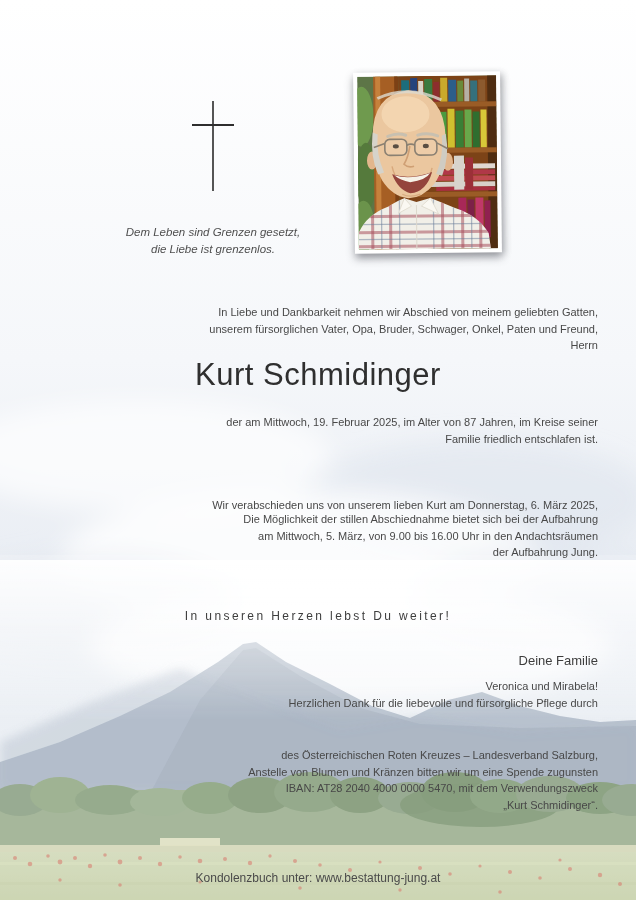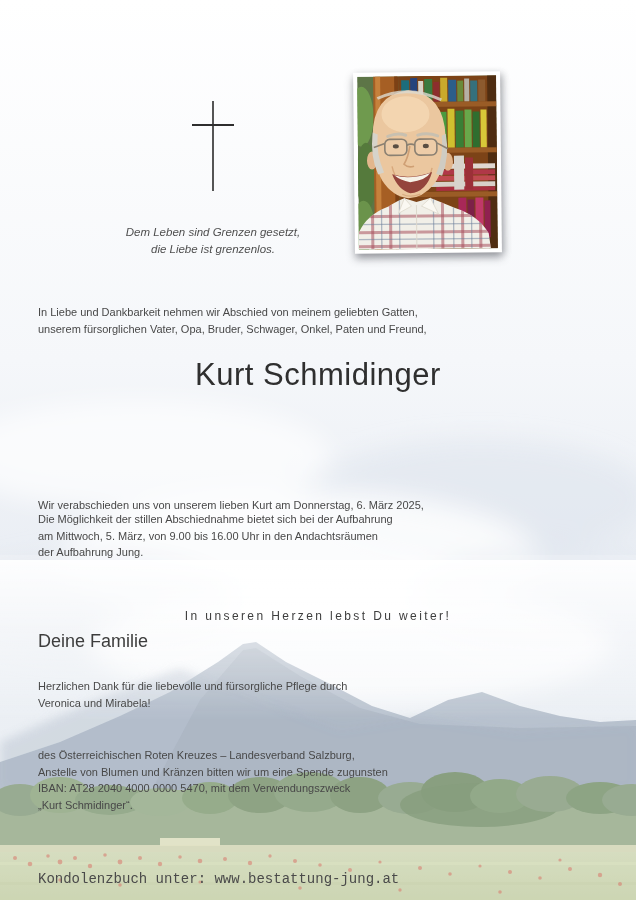--- a/index.html
+++ b/index.html
@@ -15,38 +15,38 @@
   .cross .v{position:absolute;left:20px;top:0;width:2px;height:90px;background:#555;}
   .cross .h{position:absolute;left:0;top:23px;width:42px;height:2px;background:#2e2e2e;}
   
   .photo{
     position:absolute;left:354px;top:72px;padding:4px;background:#ffffff;
     box-shadow:0 5px 9px rgba(60,62,72,.42), 3px 2px 7px rgba(60,62,72,.22);
     transform:rotate(-0.6deg);
   }
   .photo svg{display:block;}
   
-  .t{position:absolute;left:38px;width:560px;text-align:left;
+  .t{position:absolute;left:38px;width:560px;text-align:right;
      font-size:11px;line-height:16.5px;color:#484848;}
   .epigraph{position:absolute;left:53px;width:320px;text-align:center;
      font-style:italic;font-size:11.5px;line-height:17px;color:#4f4f4f;top:224px;}
   .announce{top:304px;}
   .name{position:absolute;left:38px;width:560px;top:357px;text-align:center;
      font-size:31px;font-weight:400;letter-spacing:.5px;color:#2f2f2f;}
   .death{top:414px;}
   .funeral{top:461px;margin-top:36px;}
   .viewing{top:511px;}
   .farewell{position:absolute;left:38px;width:560px;top:598px;text-align:center;
      font-size:12px;letter-spacing:2.4px;color:#3d3d3d;margin-top:11px;}
-  .signature{position:absolute;left:38px;width:560px;top:631px;text-align:left;
-     font-size:18px;color:#3d3d3d;}
+  .signature{position:absolute;left:38px;width:560px;top:653px;text-align:right;
+     font-size:13px;color:#3d3d3d;}
   .thanks{top:678px;}
   .donation{top:747px;}
-  .footer{position:absolute;left:38px;width:560px;top:871px;
-     font-size:14px;color:#4a4a4a;font-family:Liberation Mono, monospace;}
+  .footer{position:absolute;left:38px;width:560px;top:871px;text-align:center;
+     font-size:12px;color:#4a4a4a;}
   .footer a{color:#4a4a4a;text-decoration:none;}
 </style>
 </head>
 <body>
 
 <div class="page">
 
   <svg class="bg" viewBox="0 0 636 900" xmlns="http://www.w3.org/2000/svg" aria-hidden="true">
     <defs>
       <linearGradient id="sky" x1="0" y1="0" x2="0" y2="1">
@@ -281,42 +281,47 @@
   </div>
 
   <div class="epigraph">
     <div>Dem Leben sind Grenzen gesetzt,</div>
     <div>die Liebe ist grenzenlos.</div>
   </div>
 
   <div class="t announce">
     <div>In Liebe und Dankbarkeit nehmen wir Abschied von meinem geliebten Gatten,</div>
     <div>unserem fürsorglichen Vater, Opa, Bruder, Schwager, Onkel, Paten und Freund,</div>
+    <div>Herrn</div>
   </div>
 
   <div class="name">Kurt Schmidinger</div>
 
+  <div class="t death">
+    <div>der am Mittwoch, 19. Februar 2025, im Alter von 87 Jahren, im Kreise seiner</div>
+    <div>Familie friedlich entschlafen ist.</div>
+  </div>
 
   <div class="t funeral">
     <div>Wir verabschieden uns von unserem lieben Kurt am Donnerstag, 6. März 2025,</div>
   </div>
 
   <div class="t viewing">
     <div>Die Möglichkeit der stillen Abschiednahme bietet sich bei der Aufbahrung</div>
     <div>am Mittwoch, 5. März, von 9.00 bis 16.00 Uhr in den Andachtsräumen</div>
     <div>der Aufbahrung Jung.</div>
   </div>
 
   <div class="farewell">In unseren Herzen lebst Du weiter!</div>
 
   <div class="signature">Deine Familie</div>
 
   <div class="t thanks">
+    <div>Veronica und Mirabela!</div>
     <div>Herzlichen Dank für die liebevolle und fürsorgliche Pflege durch</div>
-    <div>Veronica und Mirabela!</div>
   </div>
 
   <div class="t donation">
     <div>des Österreichischen Roten Kreuzes – Landesverband Salzburg,</div>
     <div>Anstelle von Blumen und Kränzen bitten wir um eine Spende zugunsten</div>
     <div>IBAN: AT28 2040 4000 0000 5470, mit dem Verwendungszweck</div>
     <div>„Kurt Schmidinger“.</div>
   </div>
 
   <div class="footer">

